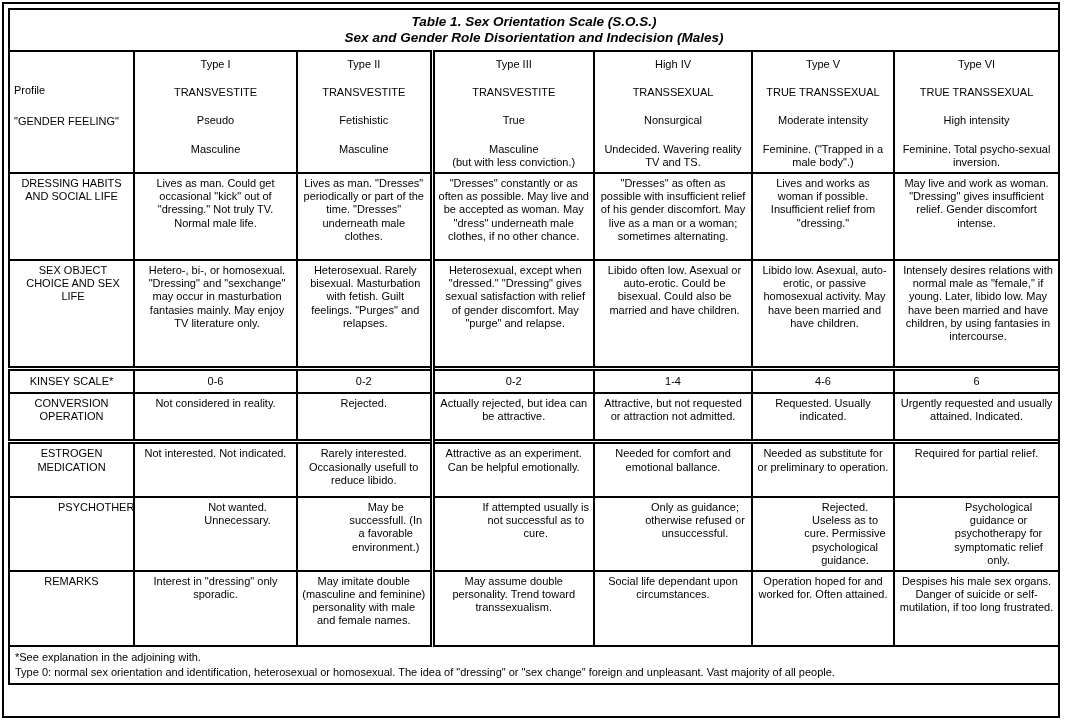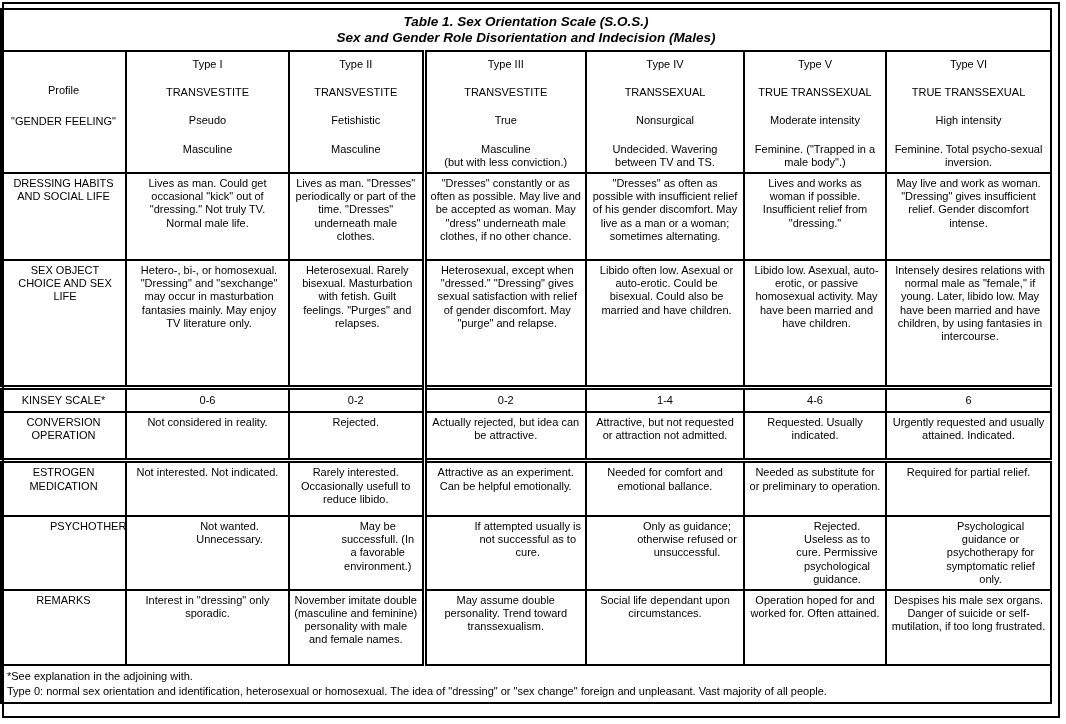--- a/index.html
+++ b/index.html
@@ -2,40 +2,40 @@
 <html><head>
 <meta charset="utf-8">
 <style>
   html,body{margin:0;padding:0;}
   body{
     width:1066px;height:724px;background:#fff;color:#000;
     font-family:"Liberation Sans",sans-serif;position:relative;overflow:hidden;
   }
   .page-border{position:absolute;left:2px;top:2px;width:1058px;height:716px;border:2px solid #000;box-sizing:border-box;}
   table.sos{
-    position:absolute;left:0;top:8px;width:1050px;
+    position:absolute;left:8px;top:8px;width:1050px;
     border-collapse:collapse;table-layout:fixed;
     border:2px solid #000;
   }
   td{
     border:2px solid #000;font-size:11px;line-height:1.2;
     text-align:center;vertical-align:top;padding:3px 4px;box-sizing:border-box;
     overflow:hidden;
   }
   tr.title-row td{
     font-size:13.5px;font-weight:bold;font-style:italic;
     vertical-align:middle;height:42px;padding:2px;
   }
   tr.group-row td{height:24px;vertical-align:middle;font-size:12px;padding:2px;}
   tr.profile-row td{height:114px;padding-top:6px;margin-top:39px;}
-  tr.profile-row td.profile-label{padding-top:32px;text-align:center;}
+  tr.profile-row td.profile-label{padding-top:32px;text-align:left;}
   tr.profile-row .p-line{margin-bottom:15px;}
   tr.profile-row .profile-label .p-line{margin-bottom:18px;}
   tr.dressing-row td{height:87px;border-radius:9px;}
-  tr.sexobj-row td{height:128px;padding-left:7px;}
+  tr.sexobj-row td{height:109px;padding-left:7px;}
   tr.kinsey-row td{height:24px;vertical-align:middle;padding:2px;}
   tr.conversion-row td{height:49px;}
   tr.estrogen-row td{height:55px;}
   tr.psycho-row td{height:53px;padding-left:48px;}
   tr.remarks-row td{height:75px;}
   tr.foot-row td{height:38px;text-align:left;vertical-align:top;padding:3px 5px;font-size:11px;line-height:1.35;}
   td.dbl-left{border-left:5px double #000;}
   tr.dbl-top td{border-top:5px double #000;}
   .label-col{font-size:11px;}
 </style>
@@ -82,24 +82,24 @@
       <div>Masculine</div>
     </td>
     <td class="dbl-left">
       <div class="p-line">Type III</div>
       <div class="p-line">TRANSVESTITE</div>
       <div class="p-line">True</div>
       <div>Masculine</div>
       <div>(but with less conviction.)</div>
     </td>
     <td>
-      <div class="p-line">Type IV</div>
+      <div class="p-line">High IV</div>
       <div class="p-line">TRANSSEXUAL</div>
       <div class="p-line">Nonsurgical</div>
-      <div>Undecided. Wavering between TV and TS.</div>
+      <div>Undecided. Wavering reality TV and TS.</div>
     </td>
     <td>
       <div class="p-line">Type V</div>
       <div class="p-line">TRUE TRANSSEXUAL</div>
       <div class="p-line">Moderate intensity</div>
       <div>Feminine. ("Trapped in a male body".)</div>
     </td>
     <td>
       <div class="p-line">Type VI</div>
       <div class="p-line">TRUE TRANSSEXUAL</div>
@@ -164,21 +164,21 @@
     <td>May be successfull. (In a favorable environment.)</td>
     <td class="dbl-left">If attempted usually is not successful as to cure.</td>
     <td>Only as guidance; otherwise refused or unsuccessful.</td>
     <td>Rejected. Useless as to cure. Permissive psychological guidance.</td>
     <td>Psychological guidance or psychotherapy for symptomatic relief only.</td>
   </tr>
 
   <tr class="remarks-row">
     <td class="label-col">REMARKS</td>
     <td>Interest in "dressing" only sporadic.</td>
-    <td>November imitate double (masculine and feminine) personality with male and female names.</td>
+    <td>May imitate double (masculine and feminine) personality with male and female names.</td>
     <td class="dbl-left">May assume double personality. Trend toward transsexualism.</td>
     <td>Social life dependant upon circumstances.</td>
     <td>Operation hoped for and worked for. Often attained.</td>
     <td>Despises his male sex organs. Danger of suicide or self-mutilation, if too long frustrated.</td>
   </tr>
 
   <tr class="foot-row">
     <td colspan="7">
       <div>*See explanation in the adjoining with.</div>
       <div>Type 0: normal sex orientation and identification, heterosexual or homosexual. The idea of "dressing" or "sex change" foreign and unpleasant. Vast majority of all people.</div>

